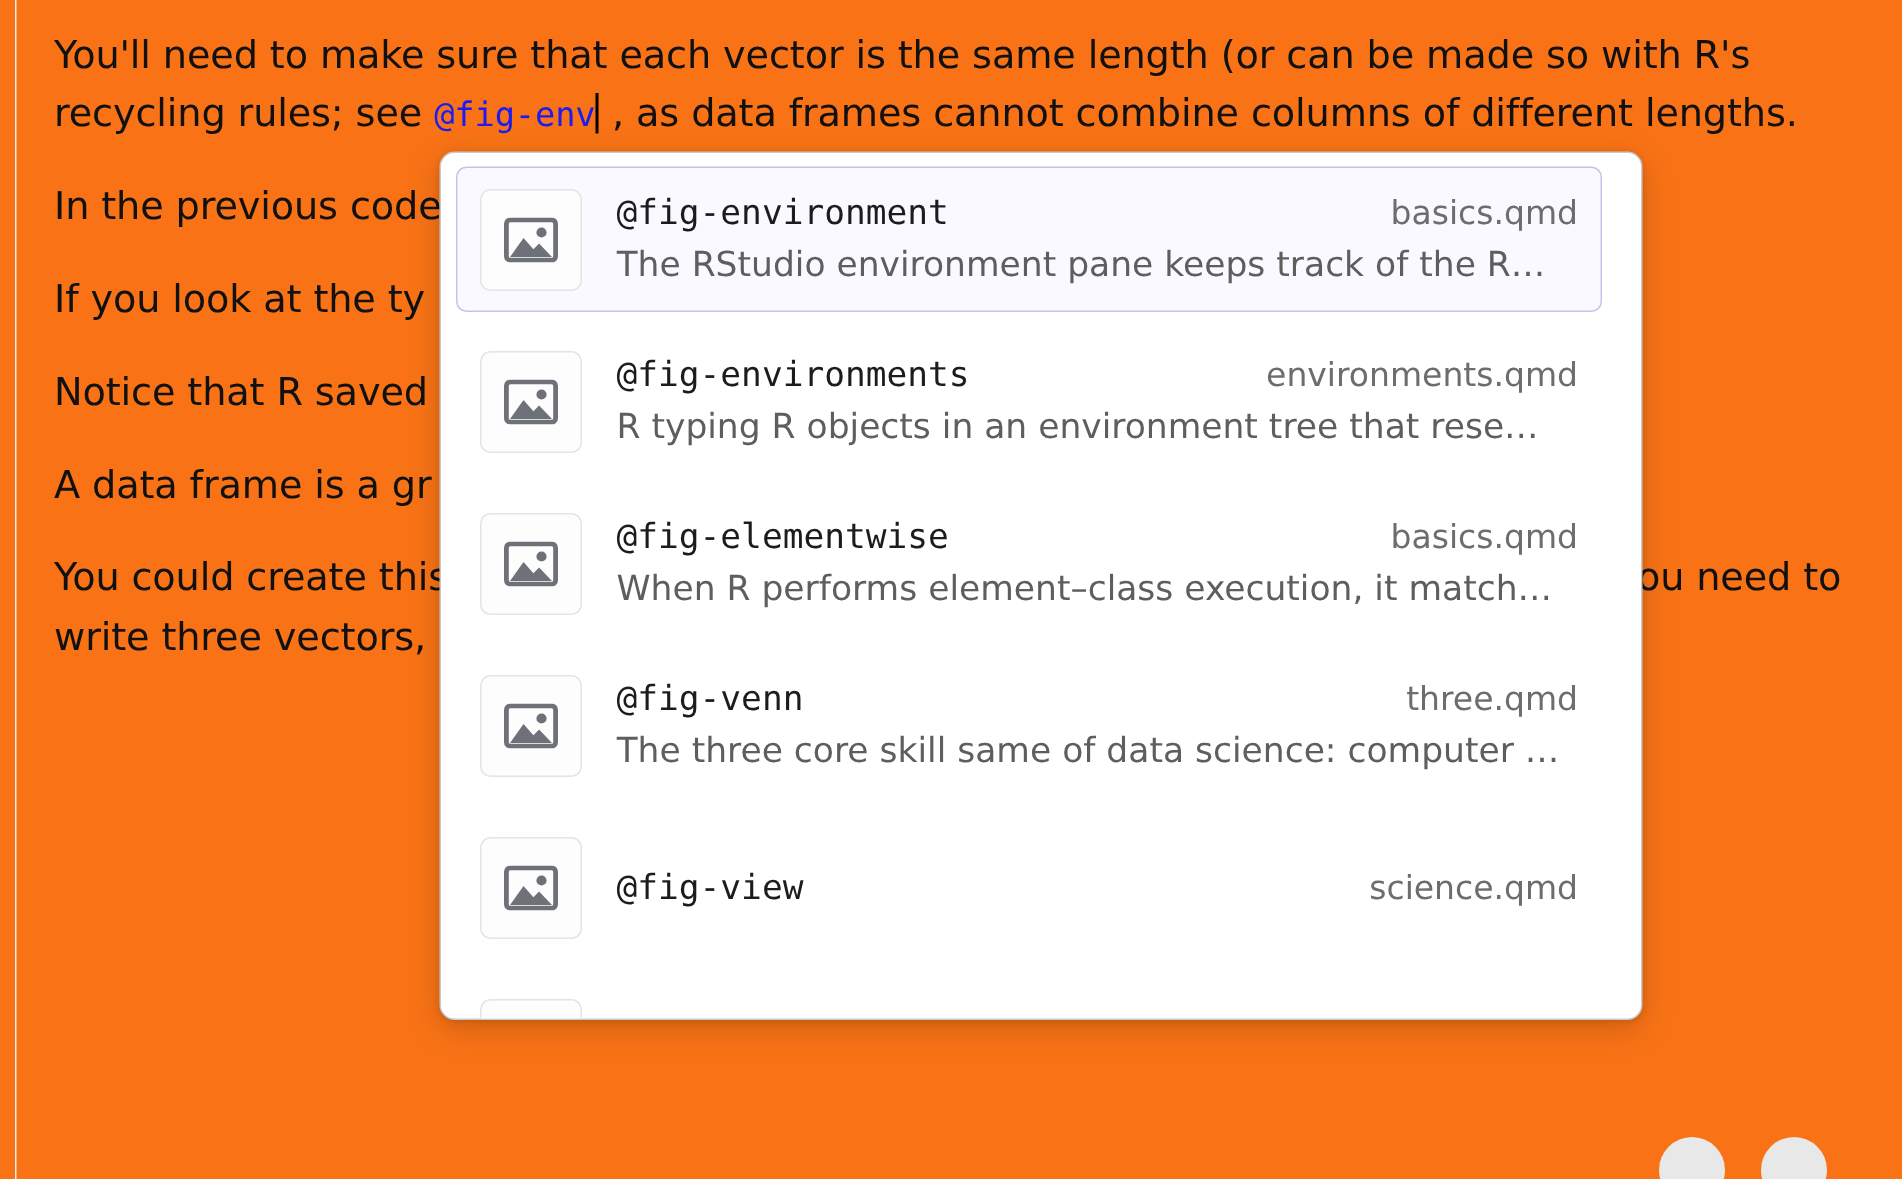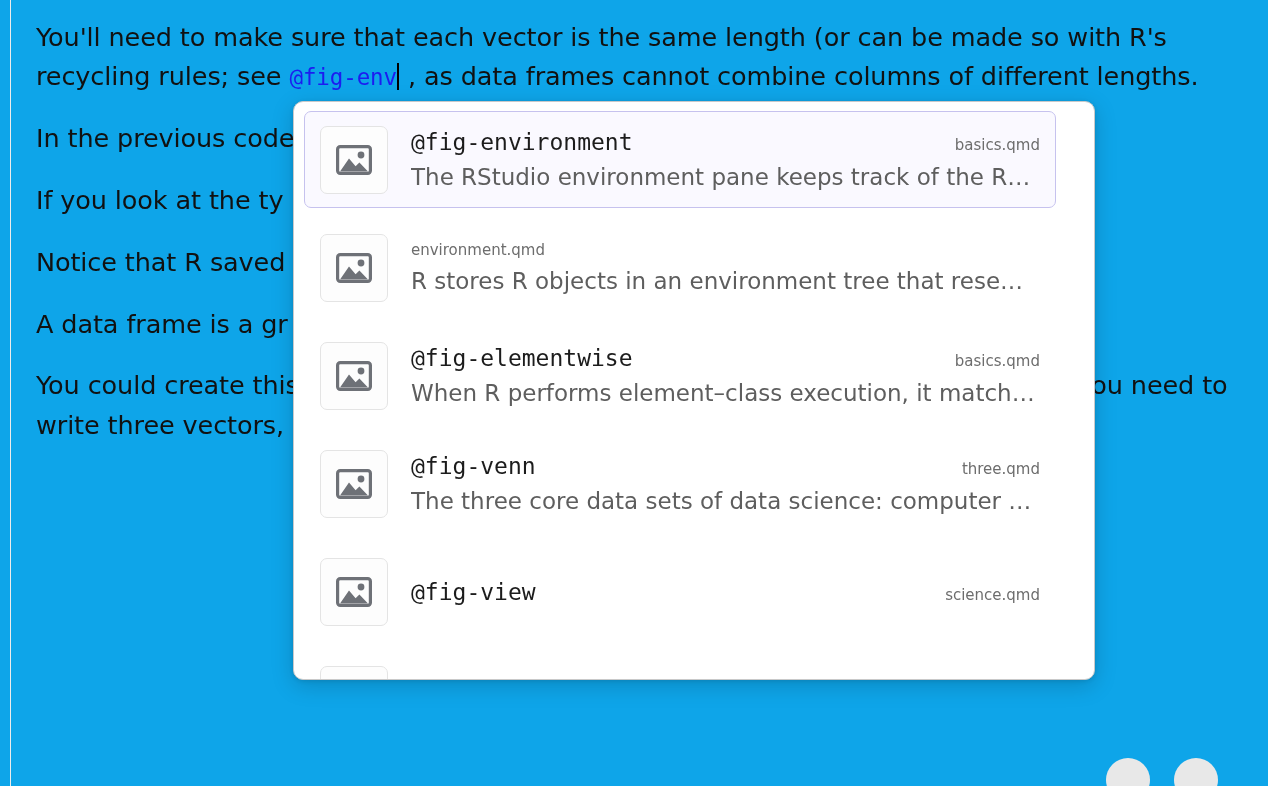--- a/index.html
+++ b/index.html
@@ -14,21 +14,21 @@
     position: relative;
     overflow: hidden;
     font-family: "DejaVu Sans", "Liberation Sans", sans-serif;
     color: #111111;
   }
 
   
   #editor-surface {
     position: absolute;
     inset: 0;
-    background: #0ea5e9;
+    background: #f97316;
   }
 
   
   #gutter-rule {
     position: absolute;
     left: 10px;
     top: 0;
     width: 1px;
     height: 786px;
     background: #ececec;
@@ -92,21 +92,21 @@
     border-radius: 10px;
     box-shadow: 0 6px 22px rgba(0,0,0,0.17), 0 1px 4px rgba(0,0,0,0.10);
     overflow: hidden;
     box-sizing: border-box;
   }
 
   #xref-list {
     position: absolute;
     left: 0;
     top: 0;
-    right: 16px;
+    right: 4px;
     padding: 9px 22px 0 10px;
     box-sizing: border-box;
   }
 
   .xref-item {
     display: flex;
     align-items: center;
     gap: 23px;
     height: 97px;
     padding: 0 15px;
@@ -147,21 +147,21 @@
   }
   .xref-id {
     font-family: "DejaVu Sans Mono", "Liberation Mono", monospace;
     font-size: 23px;
     color: #1c1c1c;
     white-space: nowrap;
     overflow: hidden;
     text-overflow: ellipsis;
   }
   .xref-file {
-    font-size: 15px;
+    font-size: 22px;
     color: #6d6d6d;
     white-space: nowrap;
     flex: 0 0 auto;
   }
   .xref-desc {
     margin-top: 9px;
     font-size: 23px;
     color: #5e5e5e;
     white-space: nowrap;
     overflow: hidden;
@@ -220,23 +220,24 @@
         <div class="xref-item">
           <span class="thumb">
             <svg width="36" height="30" viewBox="0 0 36 30" aria-hidden="true">
               <rect x="1.6" y="1.6" width="32.8" height="26.8" rx="2.6" ry="2.6" fill="none" stroke="#6e7177" stroke-width="3.2"></rect>
               <circle cx="25" cy="10" r="3.4" fill="#6e7177"></circle>
               <path d="M4 26.4 L13 13.6 L19.6 21.2 L23.4 17.4 L32 26.4 Z" fill="#6e7177"></path>
             </svg>
           </span>
           <div class="xref-text">
             <div class="xref-row-top">
-              <span class="xref-file">environment.qmd</span>
-            </div>
-            <div class="xref-desc">R stores R objects in an environment tree that rese…</div>
+              <span class="xref-id">@fig-environments</span>
+              <span class="xref-file">environments.qmd</span>
+            </div>
+            <div class="xref-desc">R typing R objects in an environment tree that rese…</div>
           </div>
         </div>
         <div class="xref-item">
           <span class="thumb">
             <svg width="36" height="30" viewBox="0 0 36 30" aria-hidden="true">
               <rect x="1.6" y="1.6" width="32.8" height="26.8" rx="2.6" ry="2.6" fill="none" stroke="#6e7177" stroke-width="3.2"></rect>
               <circle cx="25" cy="10" r="3.4" fill="#6e7177"></circle>
               <path d="M4 26.4 L13 13.6 L19.6 21.2 L23.4 17.4 L32 26.4 Z" fill="#6e7177"></path>
             </svg>
           </span>
@@ -254,21 +255,21 @@
               <rect x="1.6" y="1.6" width="32.8" height="26.8" rx="2.6" ry="2.6" fill="none" stroke="#6e7177" stroke-width="3.2"></rect>
               <circle cx="25" cy="10" r="3.4" fill="#6e7177"></circle>
               <path d="M4 26.4 L13 13.6 L19.6 21.2 L23.4 17.4 L32 26.4 Z" fill="#6e7177"></path>
             </svg>
           </span>
           <div class="xref-text">
             <div class="xref-row-top">
               <span class="xref-id">@fig-venn</span>
               <span class="xref-file">three.qmd</span>
             </div>
-            <div class="xref-desc">The three core data sets of data science: computer …</div>
+            <div class="xref-desc">The three core skill same of data science: computer …</div>
           </div>
         </div>
         <div class="xref-item">
           <span class="thumb">
             <svg width="36" height="30" viewBox="0 0 36 30" aria-hidden="true">
               <rect x="1.6" y="1.6" width="32.8" height="26.8" rx="2.6" ry="2.6" fill="none" stroke="#6e7177" stroke-width="3.2"></rect>
               <circle cx="25" cy="10" r="3.4" fill="#6e7177"></circle>
               <path d="M4 26.4 L13 13.6 L19.6 21.2 L23.4 17.4 L32 26.4 Z" fill="#6e7177"></path>
             </svg>
           </span>

